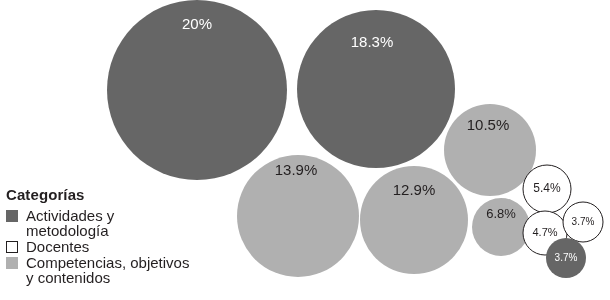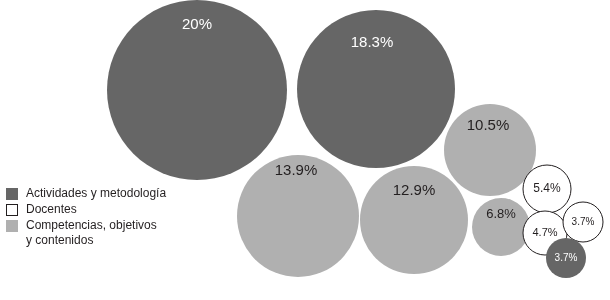--- a/index.html
+++ b/index.html
@@ -51,21 +51,21 @@
     flex: 0 0 12px;
     margin-top: 2px;
     margin-right: 8px;
     box-sizing: border-box;
   }
   .legend-swatch.outline {
     background: #ffffff;
     border: 1px solid #231f20;
   }
   .legend-text {
-    font-size: 12px;
+    font-size: 15px;
     color: #231f20;
     line-height: 15px;
   }
 </style>
 </head>
 <body>
 
 <svg id="chart-root" viewBox="0 0 610 300" width="610" height="300" xmlns="http://www.w3.org/2000/svg">
   <rect x="0" y="0" width="610" height="300" fill="#ffffff"></rect>
   <g id="bubbles-layer">
@@ -88,20 +88,21 @@
       <text x="488" y="126" class="bubble-label" fill="#231f20" font-size="15">10.5%</text>
       <text x="501" y="215" class="bubble-label" fill="#231f20" font-size="13">6.8%</text>
       <text x="547" y="189" class="bubble-label" fill="#231f20" font-size="12">5.4%</text>
       <text x="545" y="233" class="bubble-label" fill="#231f20" font-size="11">4.7%</text>
       <text x="583" y="222" class="bubble-label" fill="#231f20" font-size="10">3.7%</text>
       <text x="566" y="258" class="bubble-label" fill="#ffffff" font-size="10">3.7%</text>
     </g>
 </svg>
 
 <div id="legend">
+  <div id="legend-title">Categorías</div>
 
   <div class="legend-row">
     <span class="legend-swatch" id="sw0" style="background: rgb(102, 102, 102);"></span>
     <span class="legend-text">Actividades y metodología</span>
   </div>
 
   <div class="legend-row">
     <span class="legend-swatch outline" id="sw2" style="background: rgb(255, 255, 255);"></span>
     <span class="legend-text">Docentes</span>
   </div>

